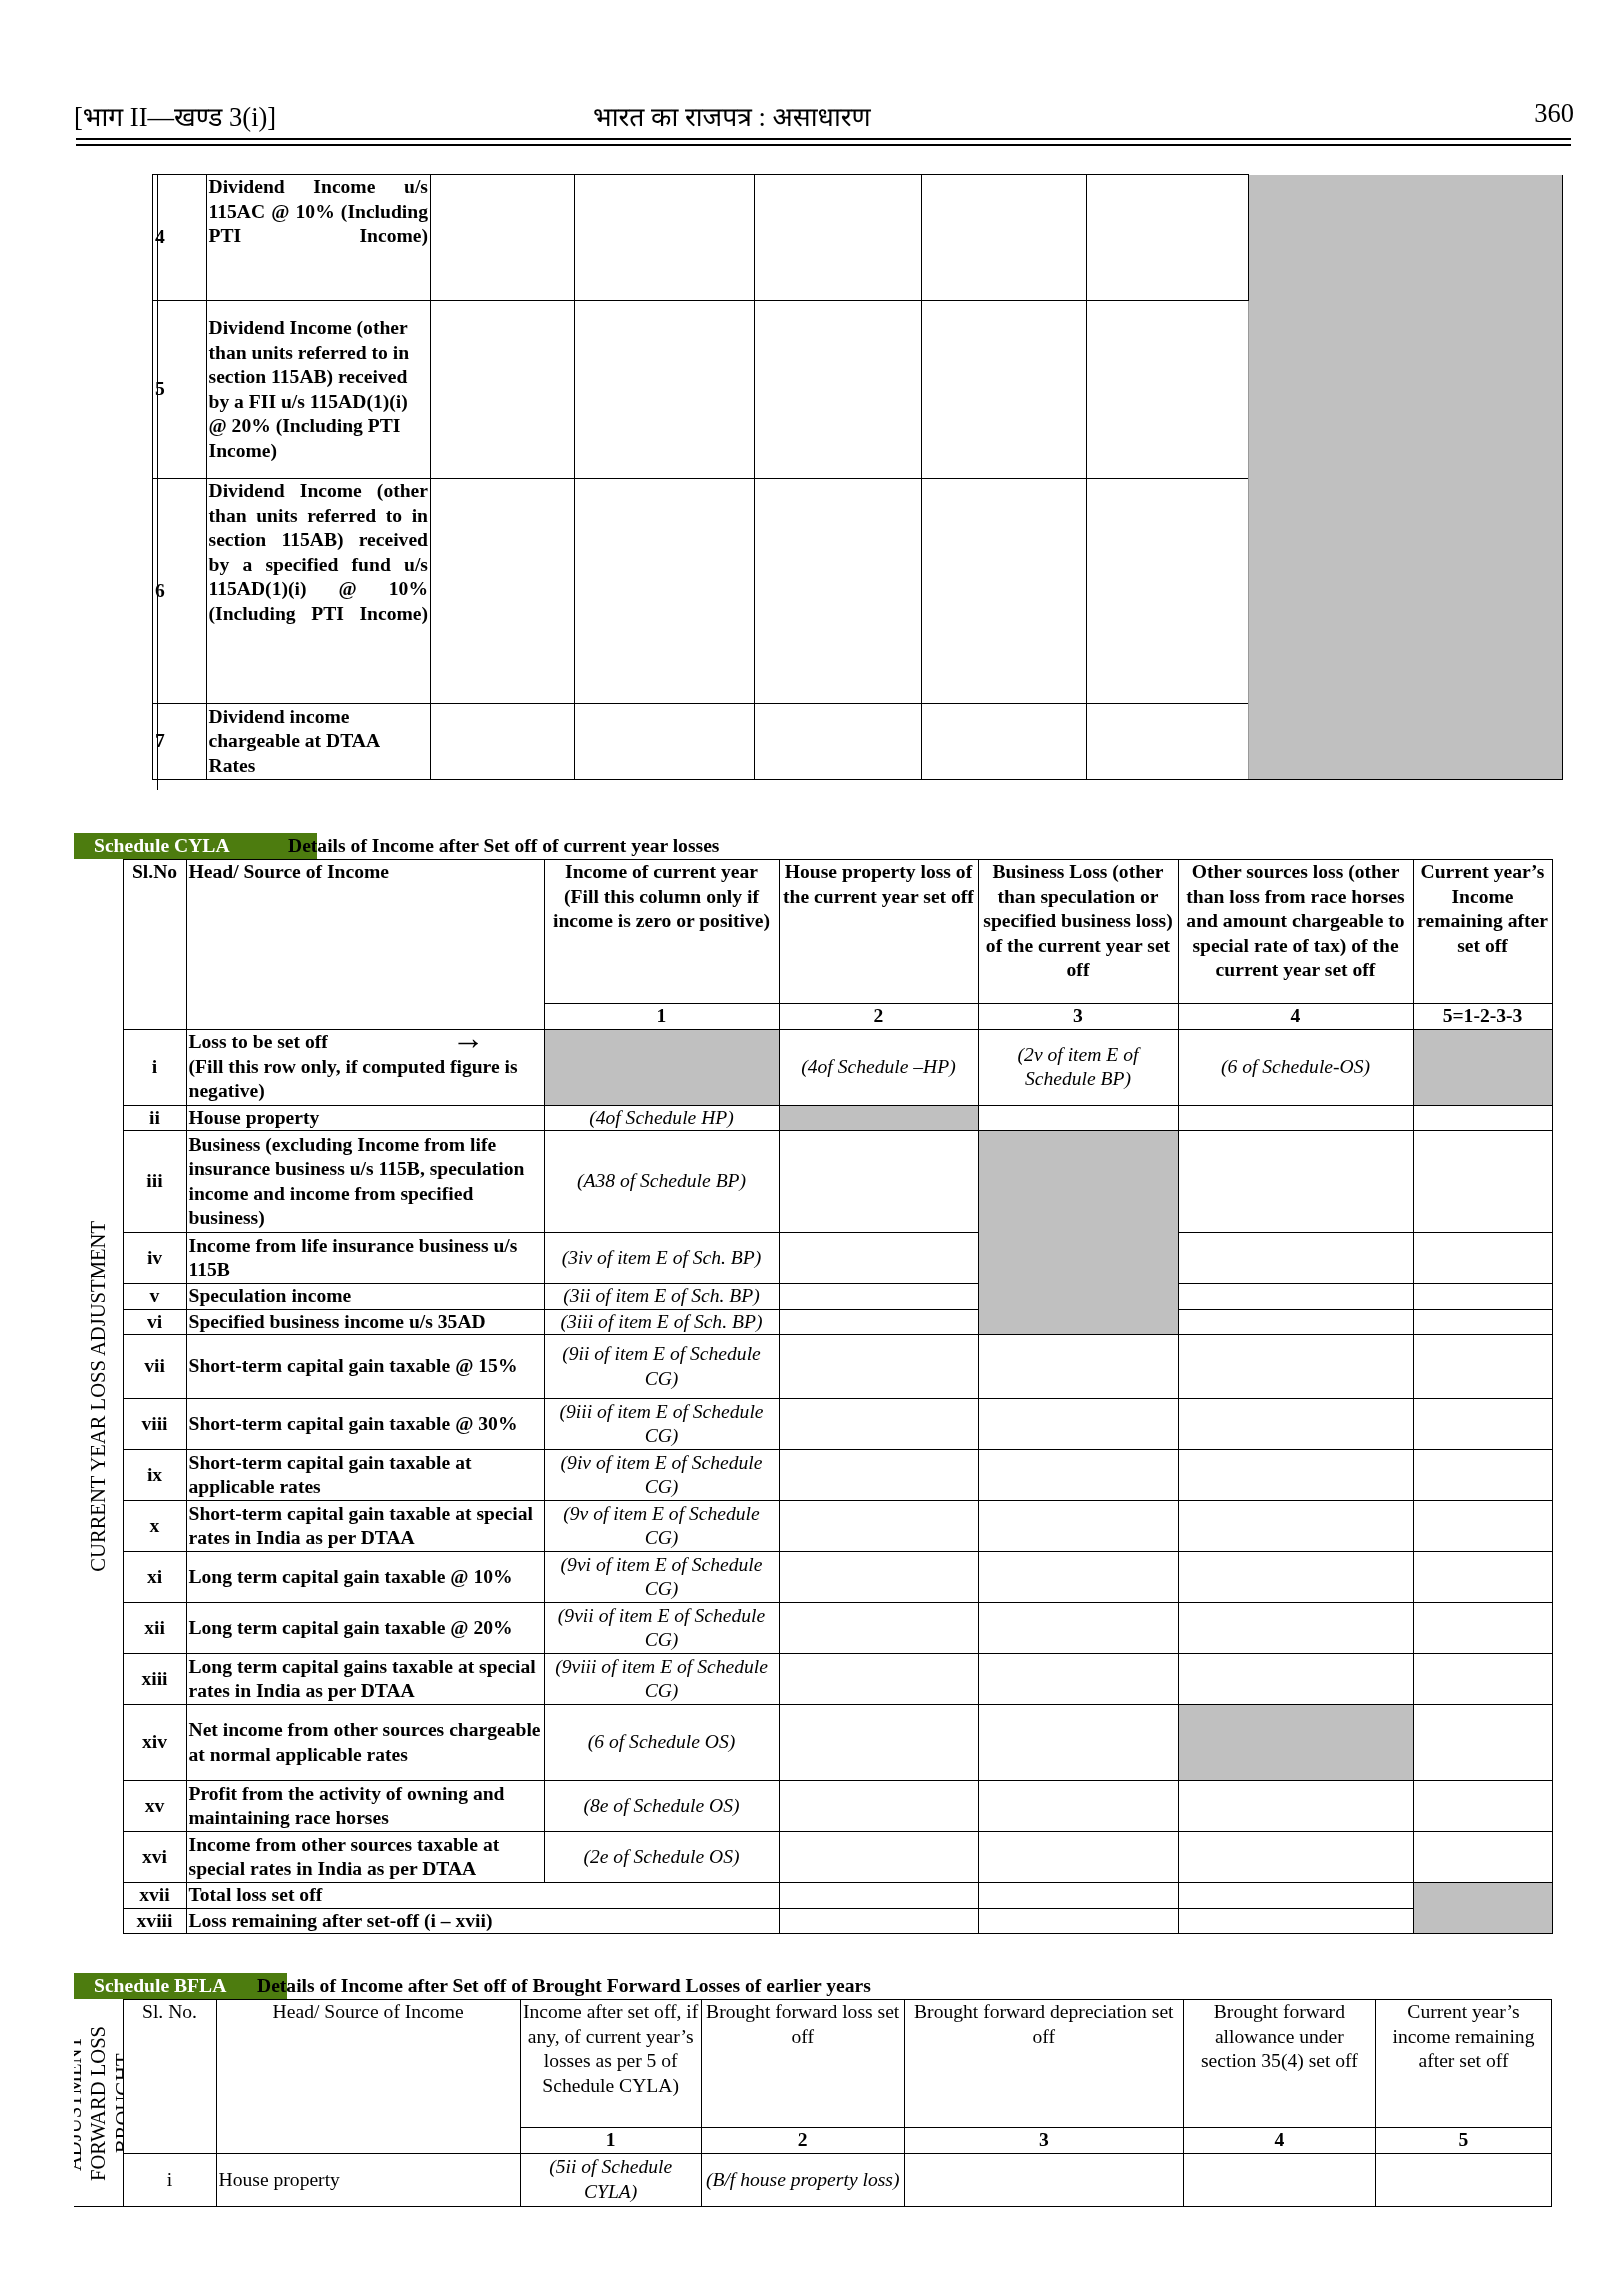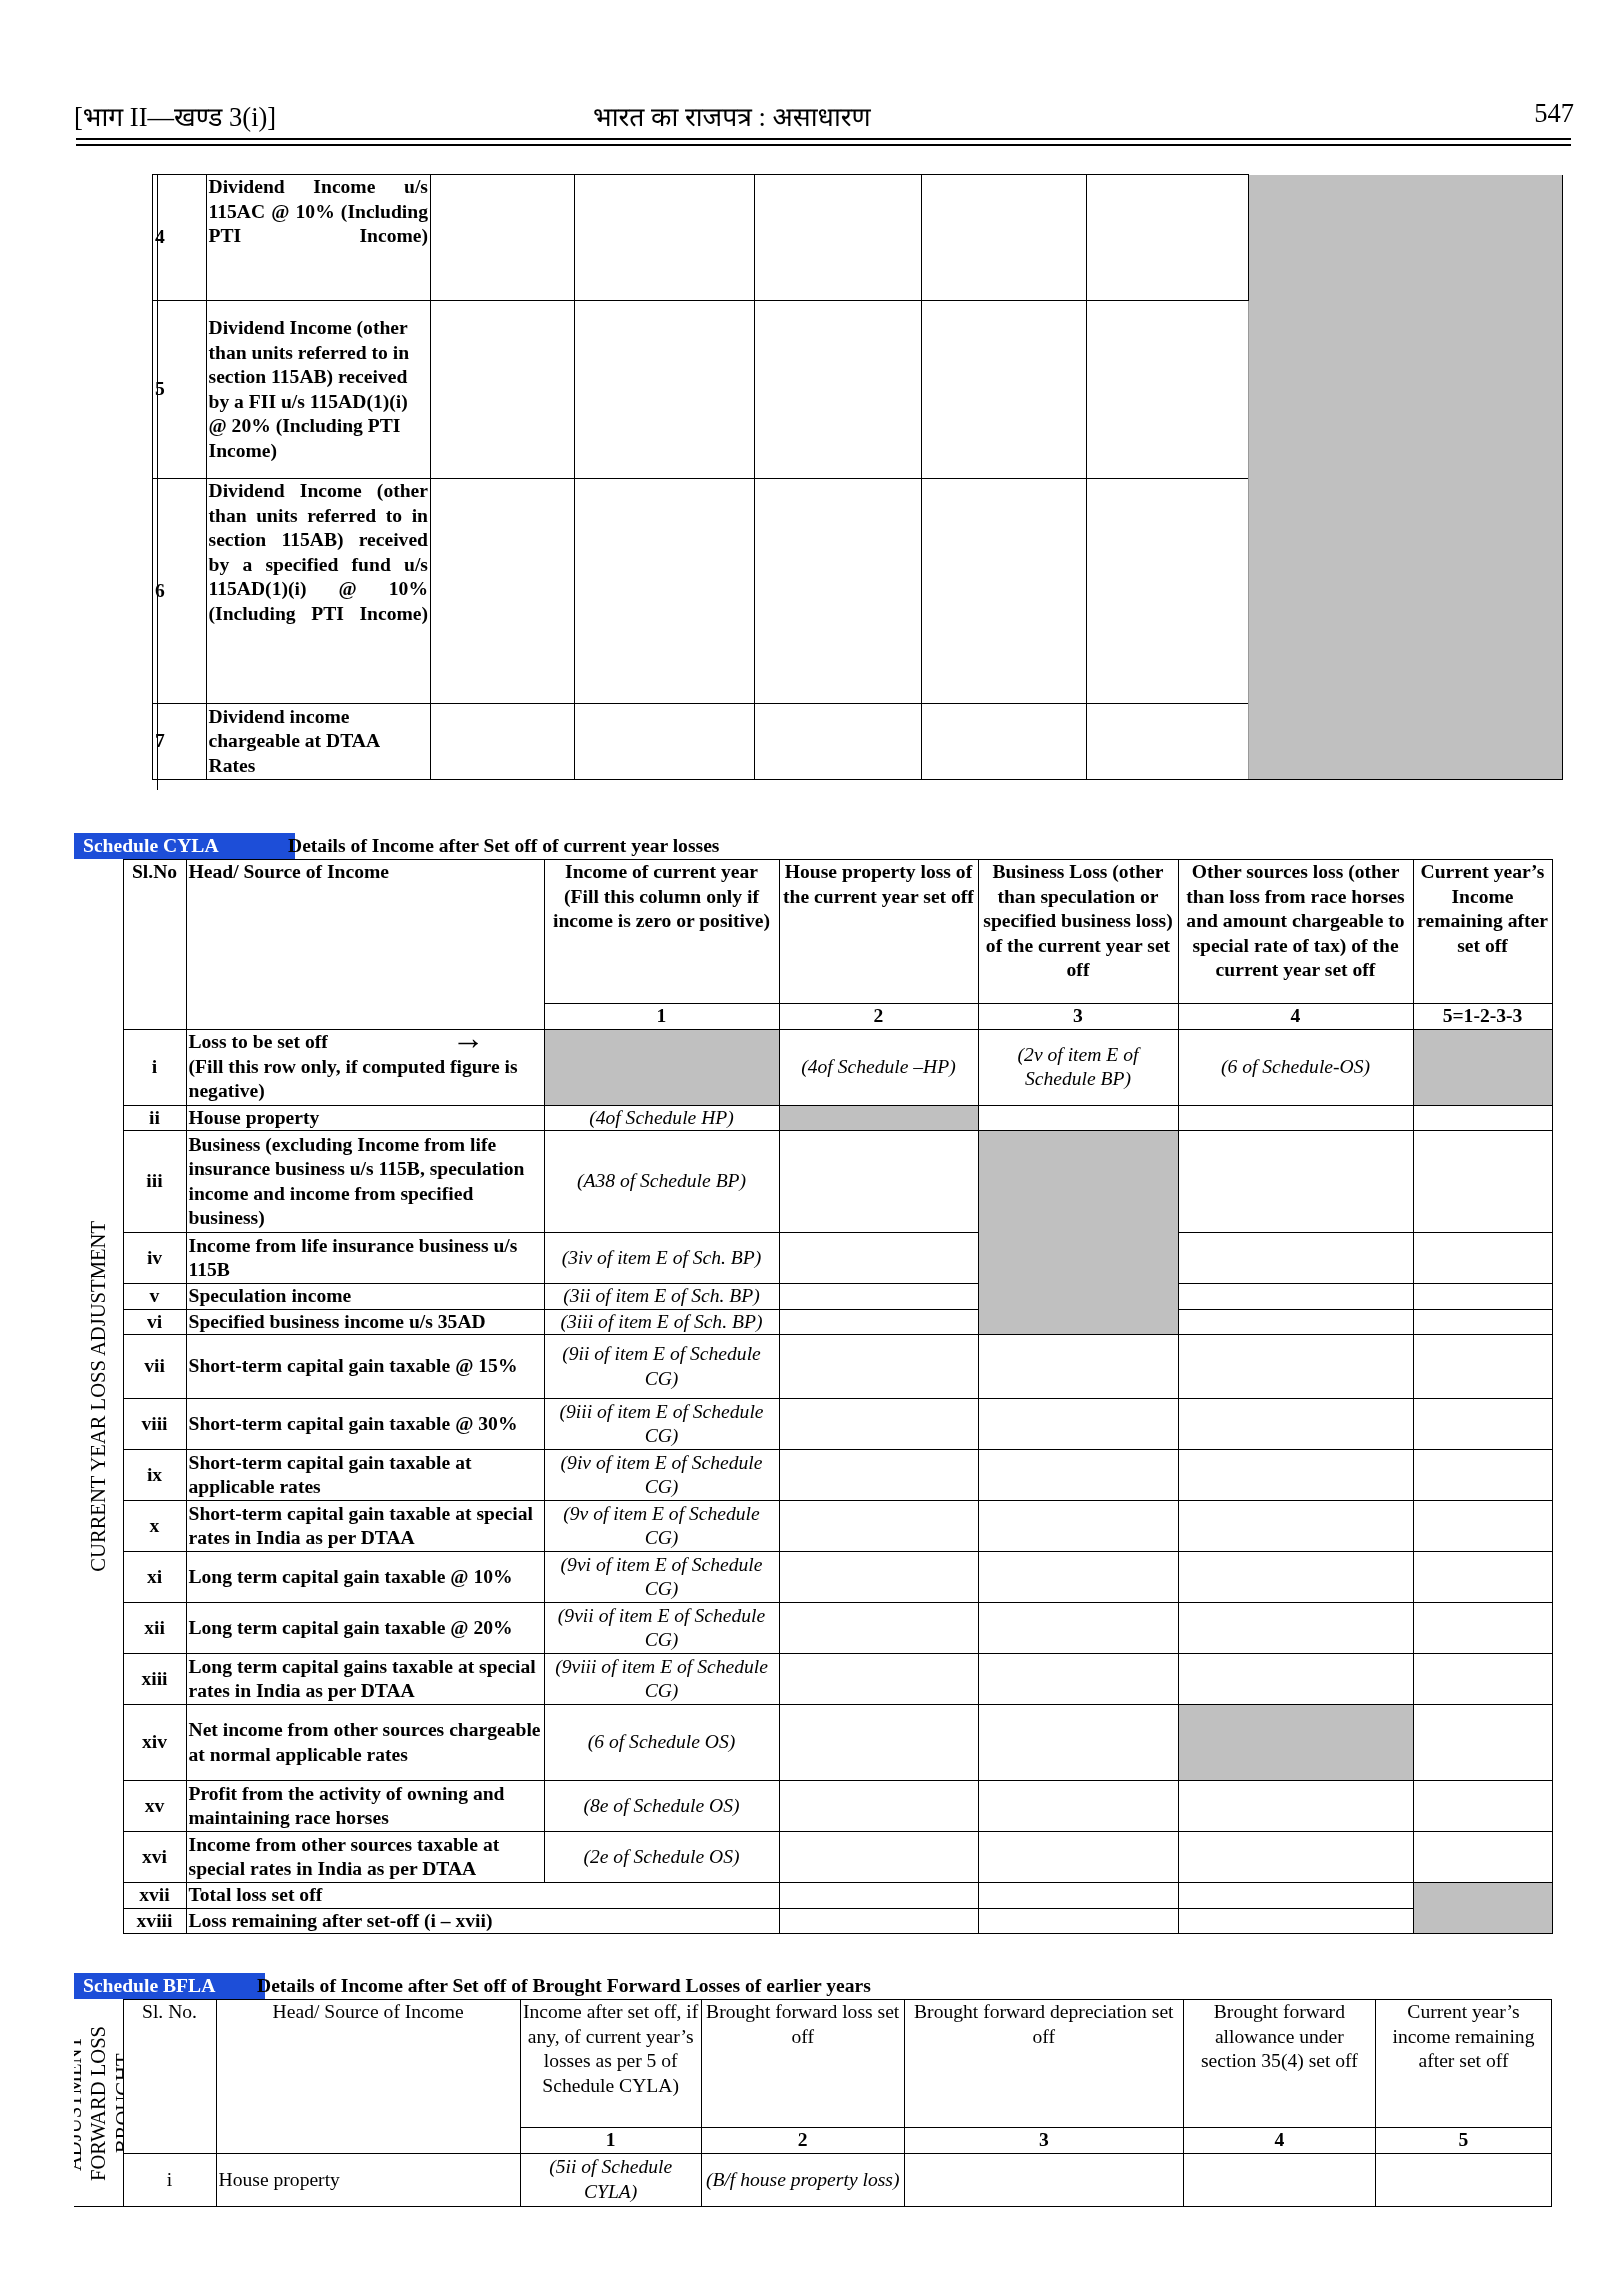--- a/index.html
+++ b/index.html
@@ -18,34 +18,34 @@
   .ctr { text-align:center; }
   .just { text-align:justify; text-align-last:justify;margin-top:41px; }
   .g { background:#c0c0c0; }
   .vtop { vertical-align:top; }
 
   #t1 { left:152px; top:174px; width:1411px; }
   #t1 td { font-weight:bold; }
   .lbar { position:absolute; left:157px; top:174px; height:616px; border-left:1.5px solid #000; }
 
   .schedbar { position:absolute; height:25.5px; font-size:19.6px; line-height:25.5px; }
-  .schedbar .tag { position:absolute; left:0; top:0; background:#1d4ed8; color:#fff; font-weight:bold; padding:0 9px; height:25.5px; }
+  .schedbar .tag { position:absolute; left:0; top:0; background:#4d7c0f; color:#fff; font-weight:bold; padding:0 20px; height:25.5px; }
   .schedbar .desc { position:absolute; top:0; font-weight:bold; white-space:nowrap; }
 
   #t2 { left:74px; top:859px; width:1478px; }
   #t3 { left:74px; top:1999px; width:1478px; }
   .vlabel { writing-mode:vertical-rl; transform:rotate(180deg); font-size:20.6px; font-weight:bold; white-space:nowrap; text-align:center; }
 </style>
 </head>
 <body>
 
 <div class="hdr">
   <span class="l">[भाग II—खण्ड 3(i)]</span>
   <span class="c">भारत का राजपत्र : असाधारण</span>
-  <span class="r">547</span>
+  <span class="r">360</span>
 </div>
 <div class="rule1"></div>
 <div class="rule2"></div>
 
 <div class="lbar"></div>
 <table id="t1">
   <colgroup>
     <col style="width:51px">
       <col style="width:214px">
       <col style="width:137px">

